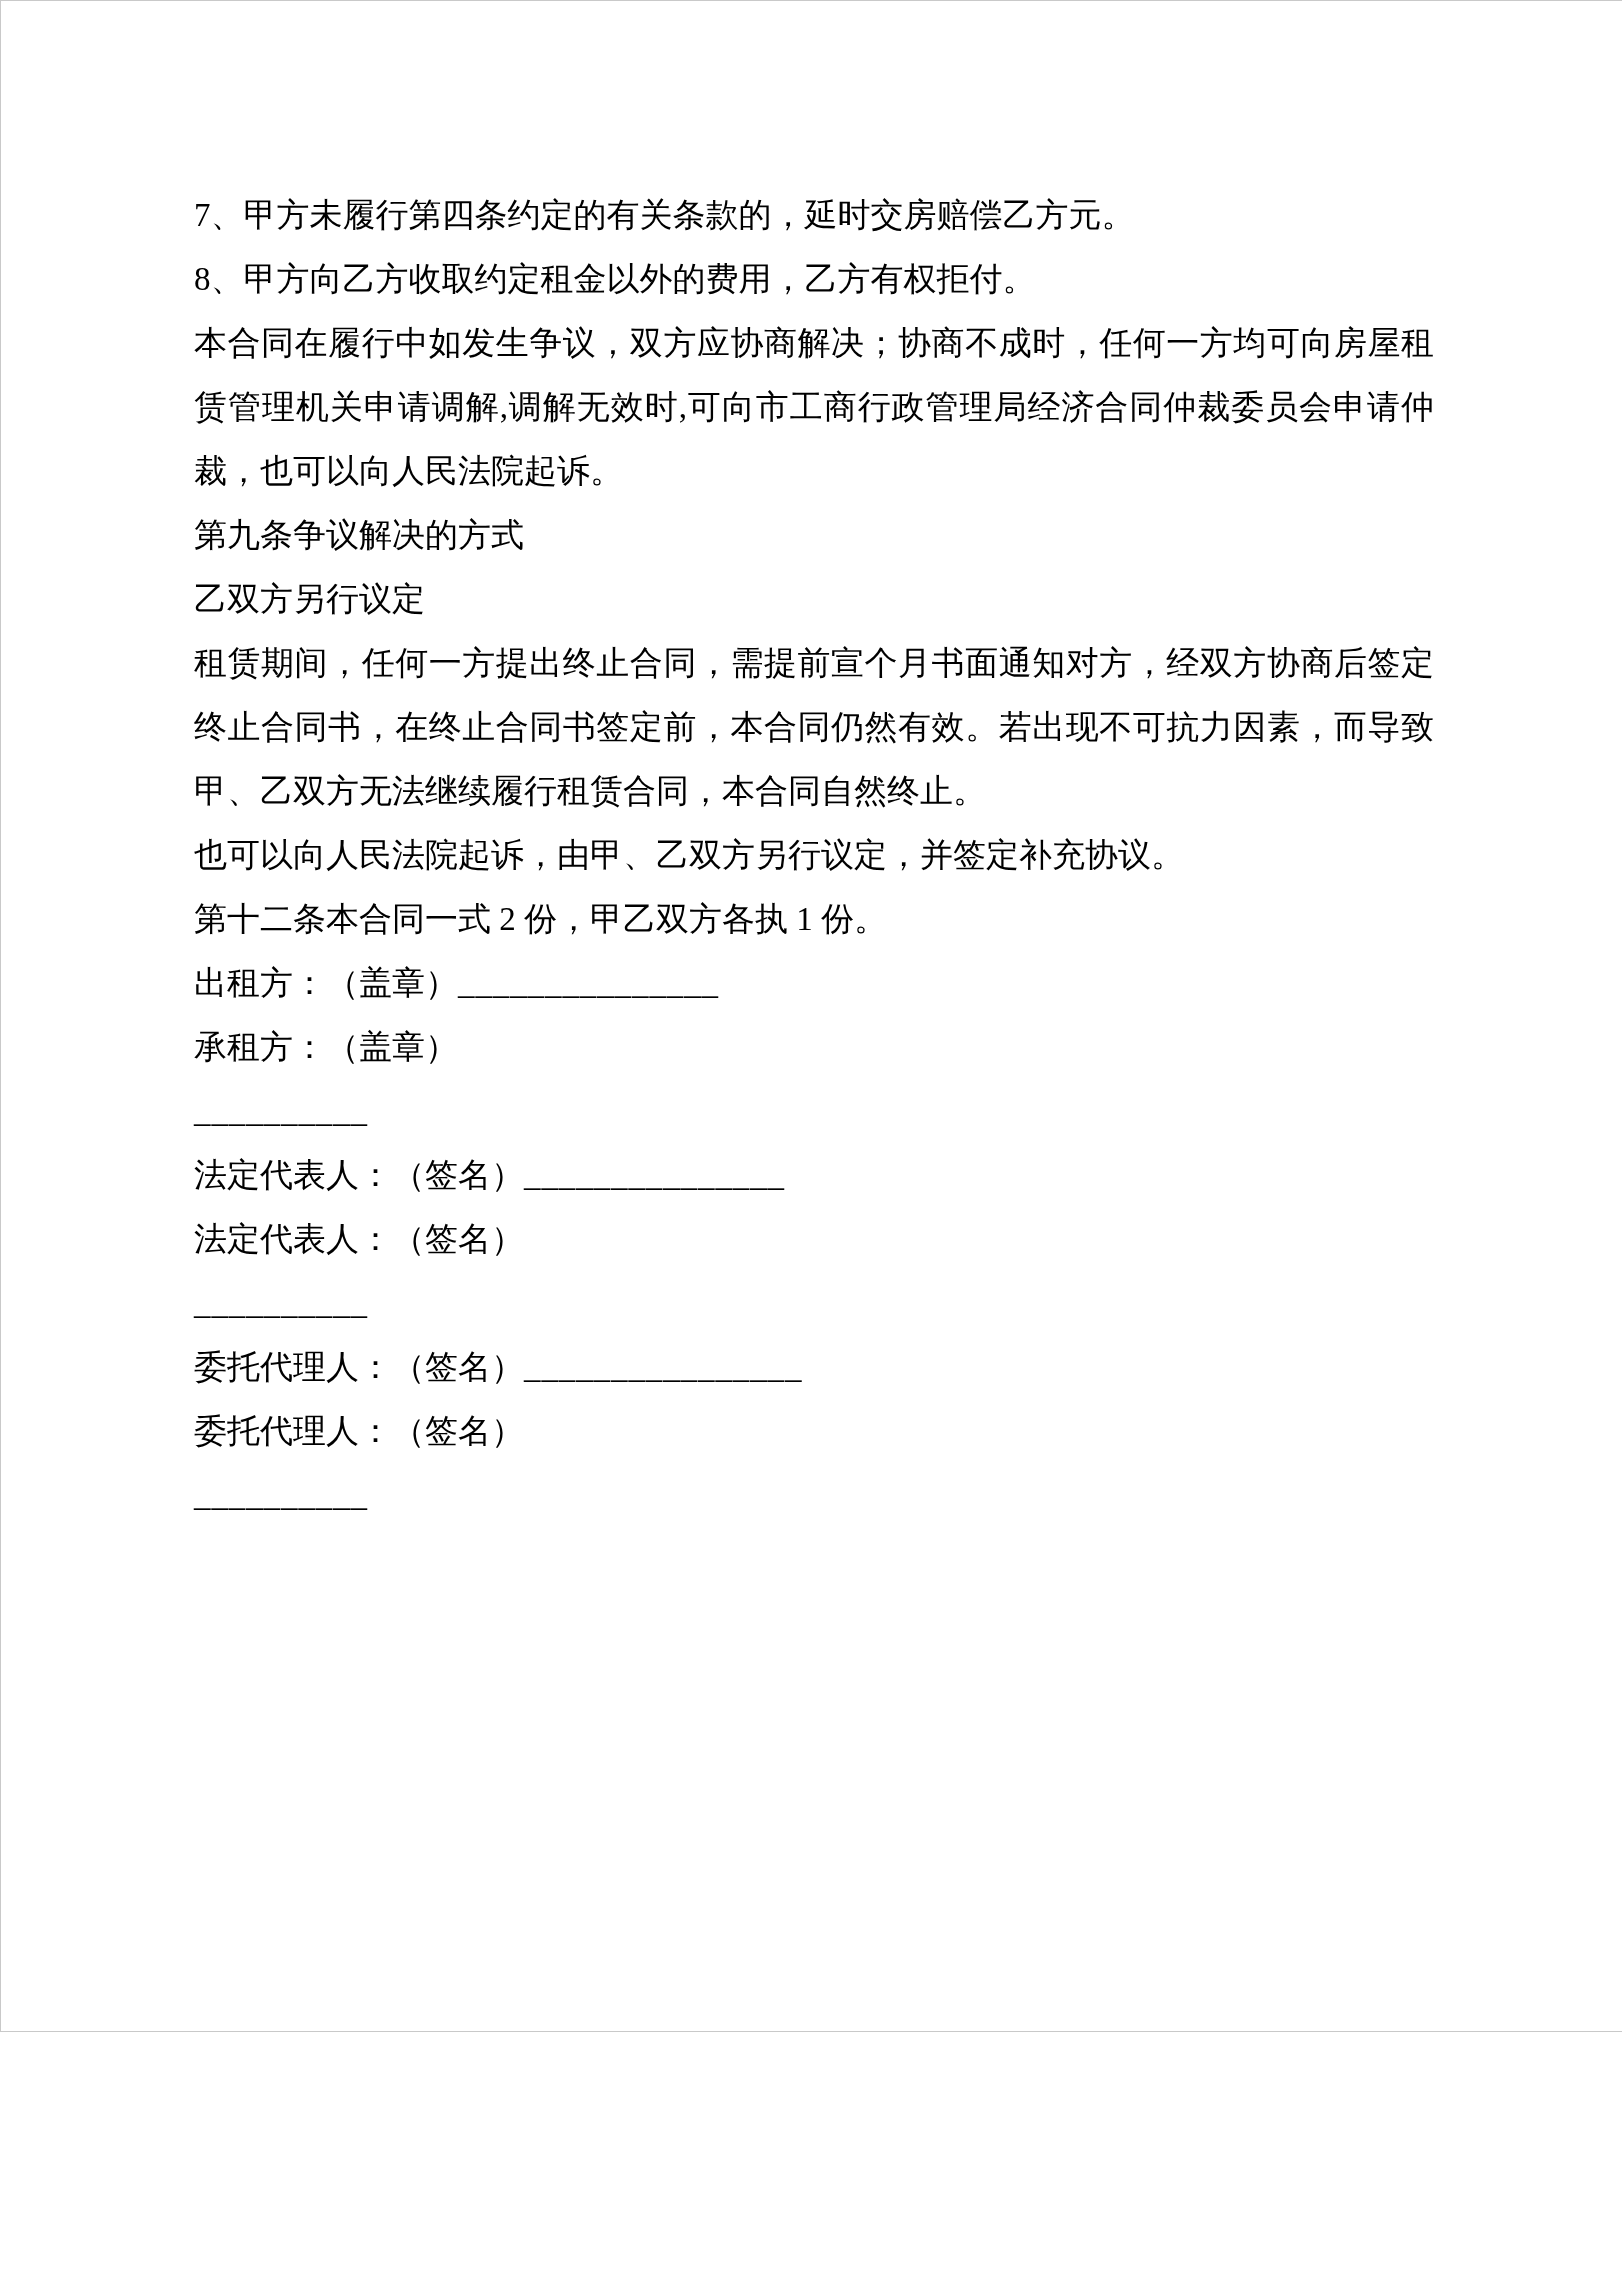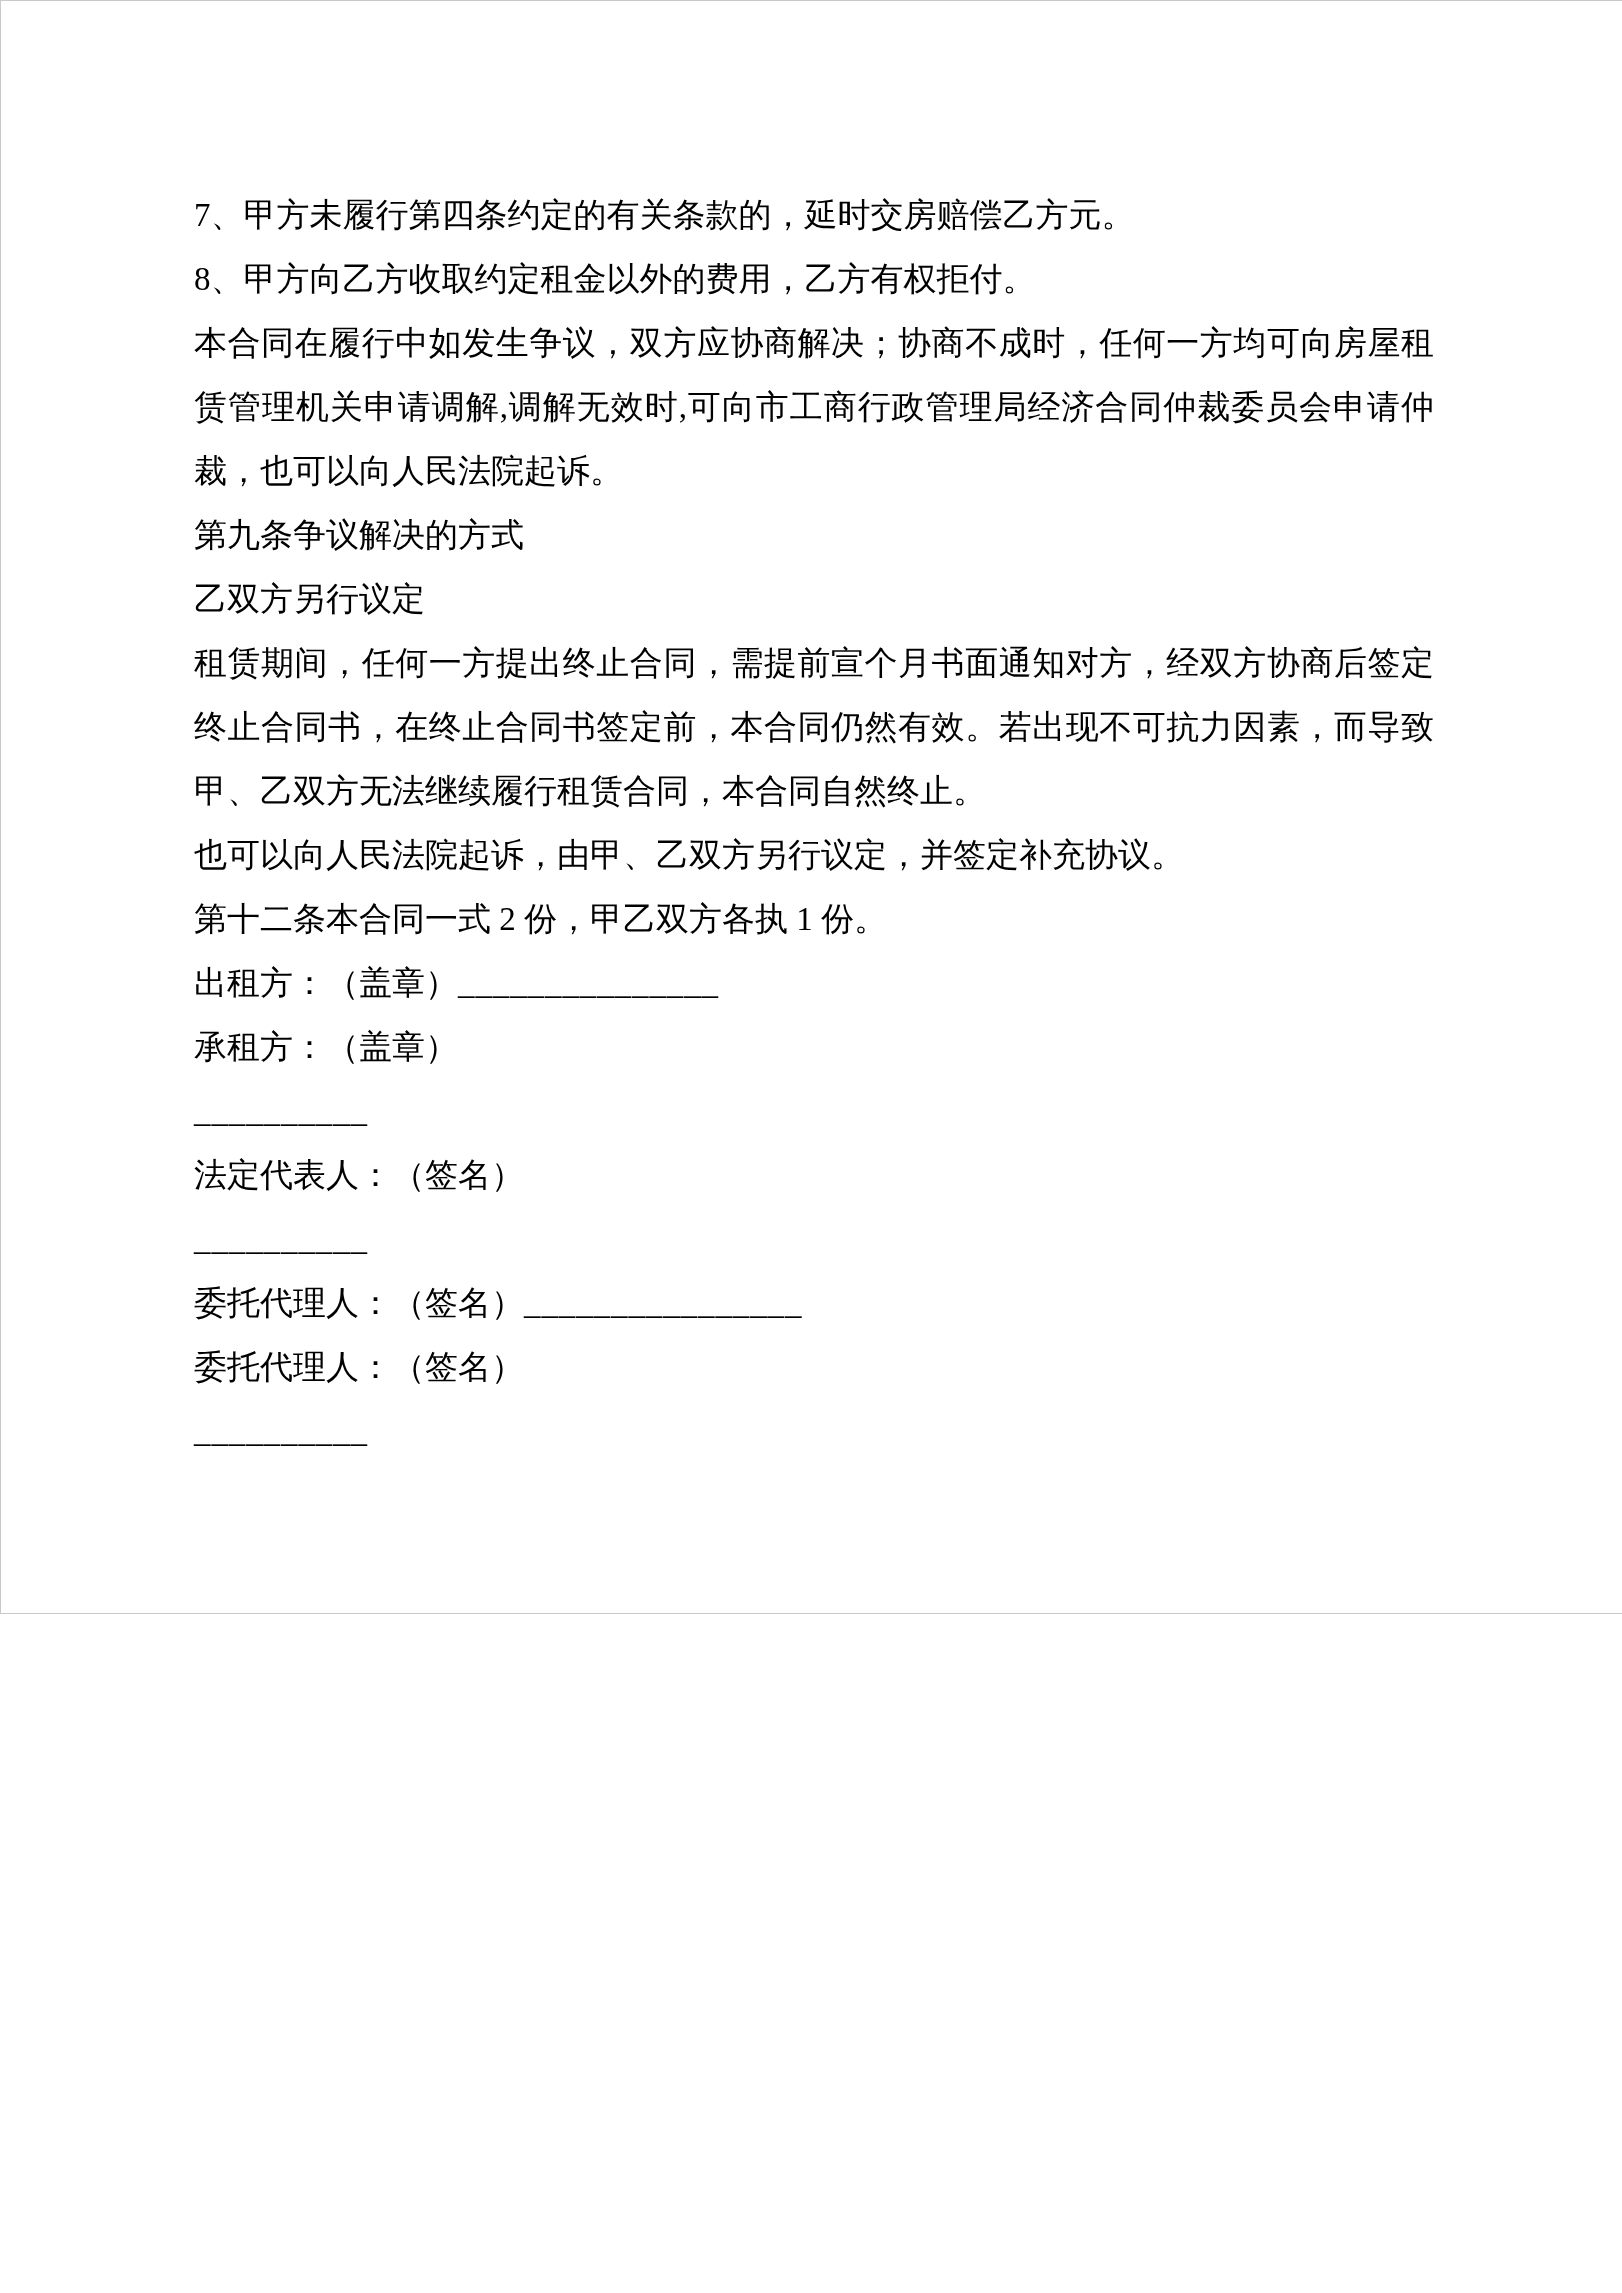--- a/index.html
+++ b/index.html
@@ -1,20 +1,20 @@
 <!DOCTYPE html>
 <html style="font-size:14.5px"><head>
 <meta charset="utf-8">
 <style>
   * { margin: 0; padding: 0; box-sizing: border-box; }
   html, body { background: #ffffff; }
   .page {
     position: relative;
     width: 1623px;
-    height: 1614px;
+    height: 2032px;
     background: #ffffff;
     border: 0.9px solid #c9c9c9;
     font-family: "Liberation Serif", "DejaVu Serif", serif;
     color: #000000;
     overflow: hidden;
   }
   .content {
     position: absolute;
     left: 193px;
     top: 182px;
@@ -63,20 +63,21 @@
     <div class="sig-row">
       <span class="sig-left"><span>出租方：（盖章）</span><span class="blank">_______________</span></span>
       <span class="sig-right">承租方：（盖章）</span>
     </div>
 
     <div class="sig-row">
       <span class="blank">__________</span>
     </div>
 
     <div class="sig-row">
+      <span class="sig-left"><span>法定代表人：（签名）</span><span class="blank">_______________</span></span>
       <span class="sig-right">法定代表人：（签名）</span>
     </div>
 
     <div class="sig-row">
       <span class="blank">__________</span>
     </div>
 
     <div class="sig-row">
       <span class="sig-left"><span>委托代理人：（签名）</span><span class="blank">________________</span></span>
       <span class="sig-right">委托代理人：（签名）</span>

